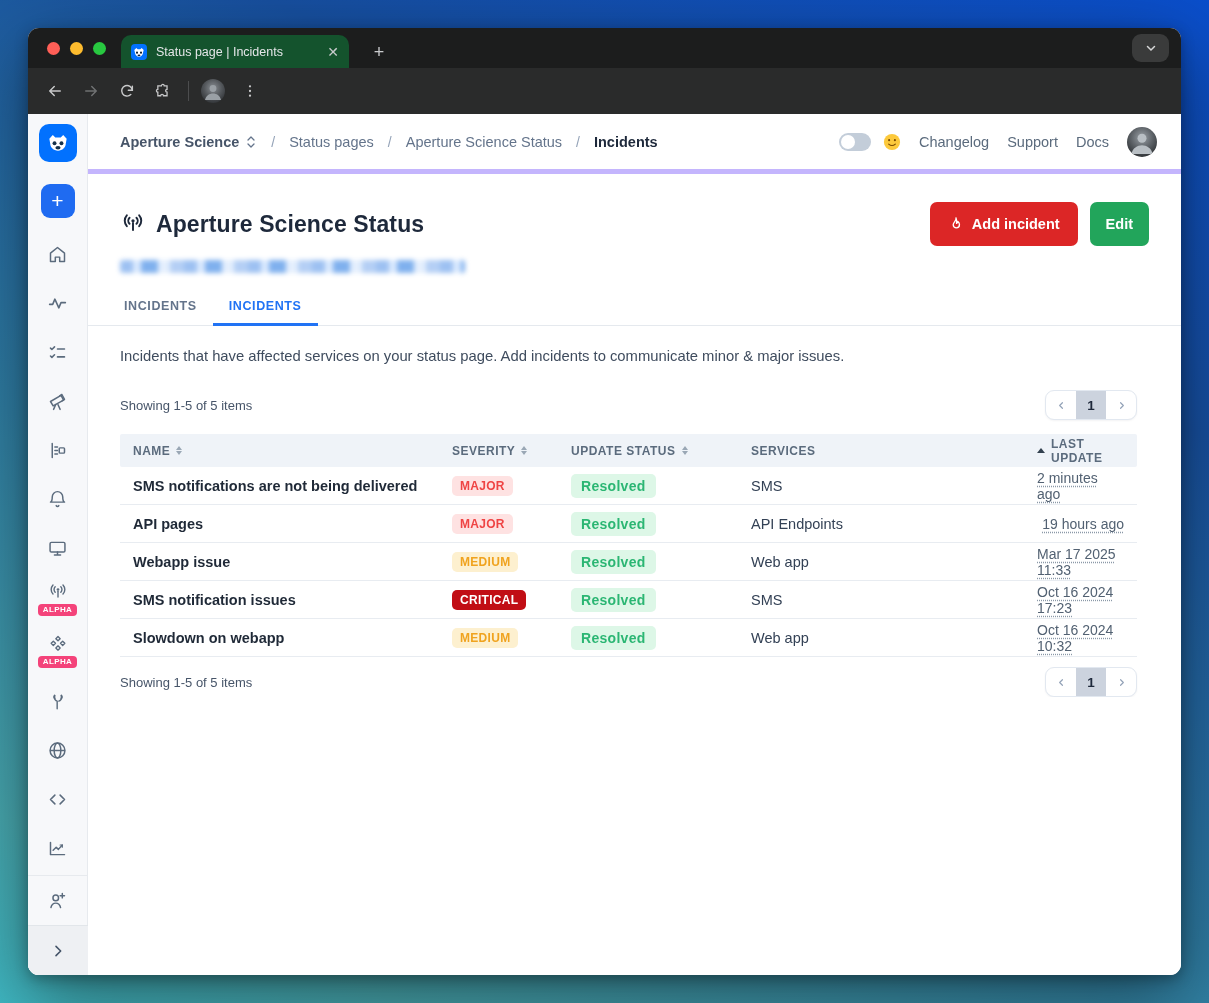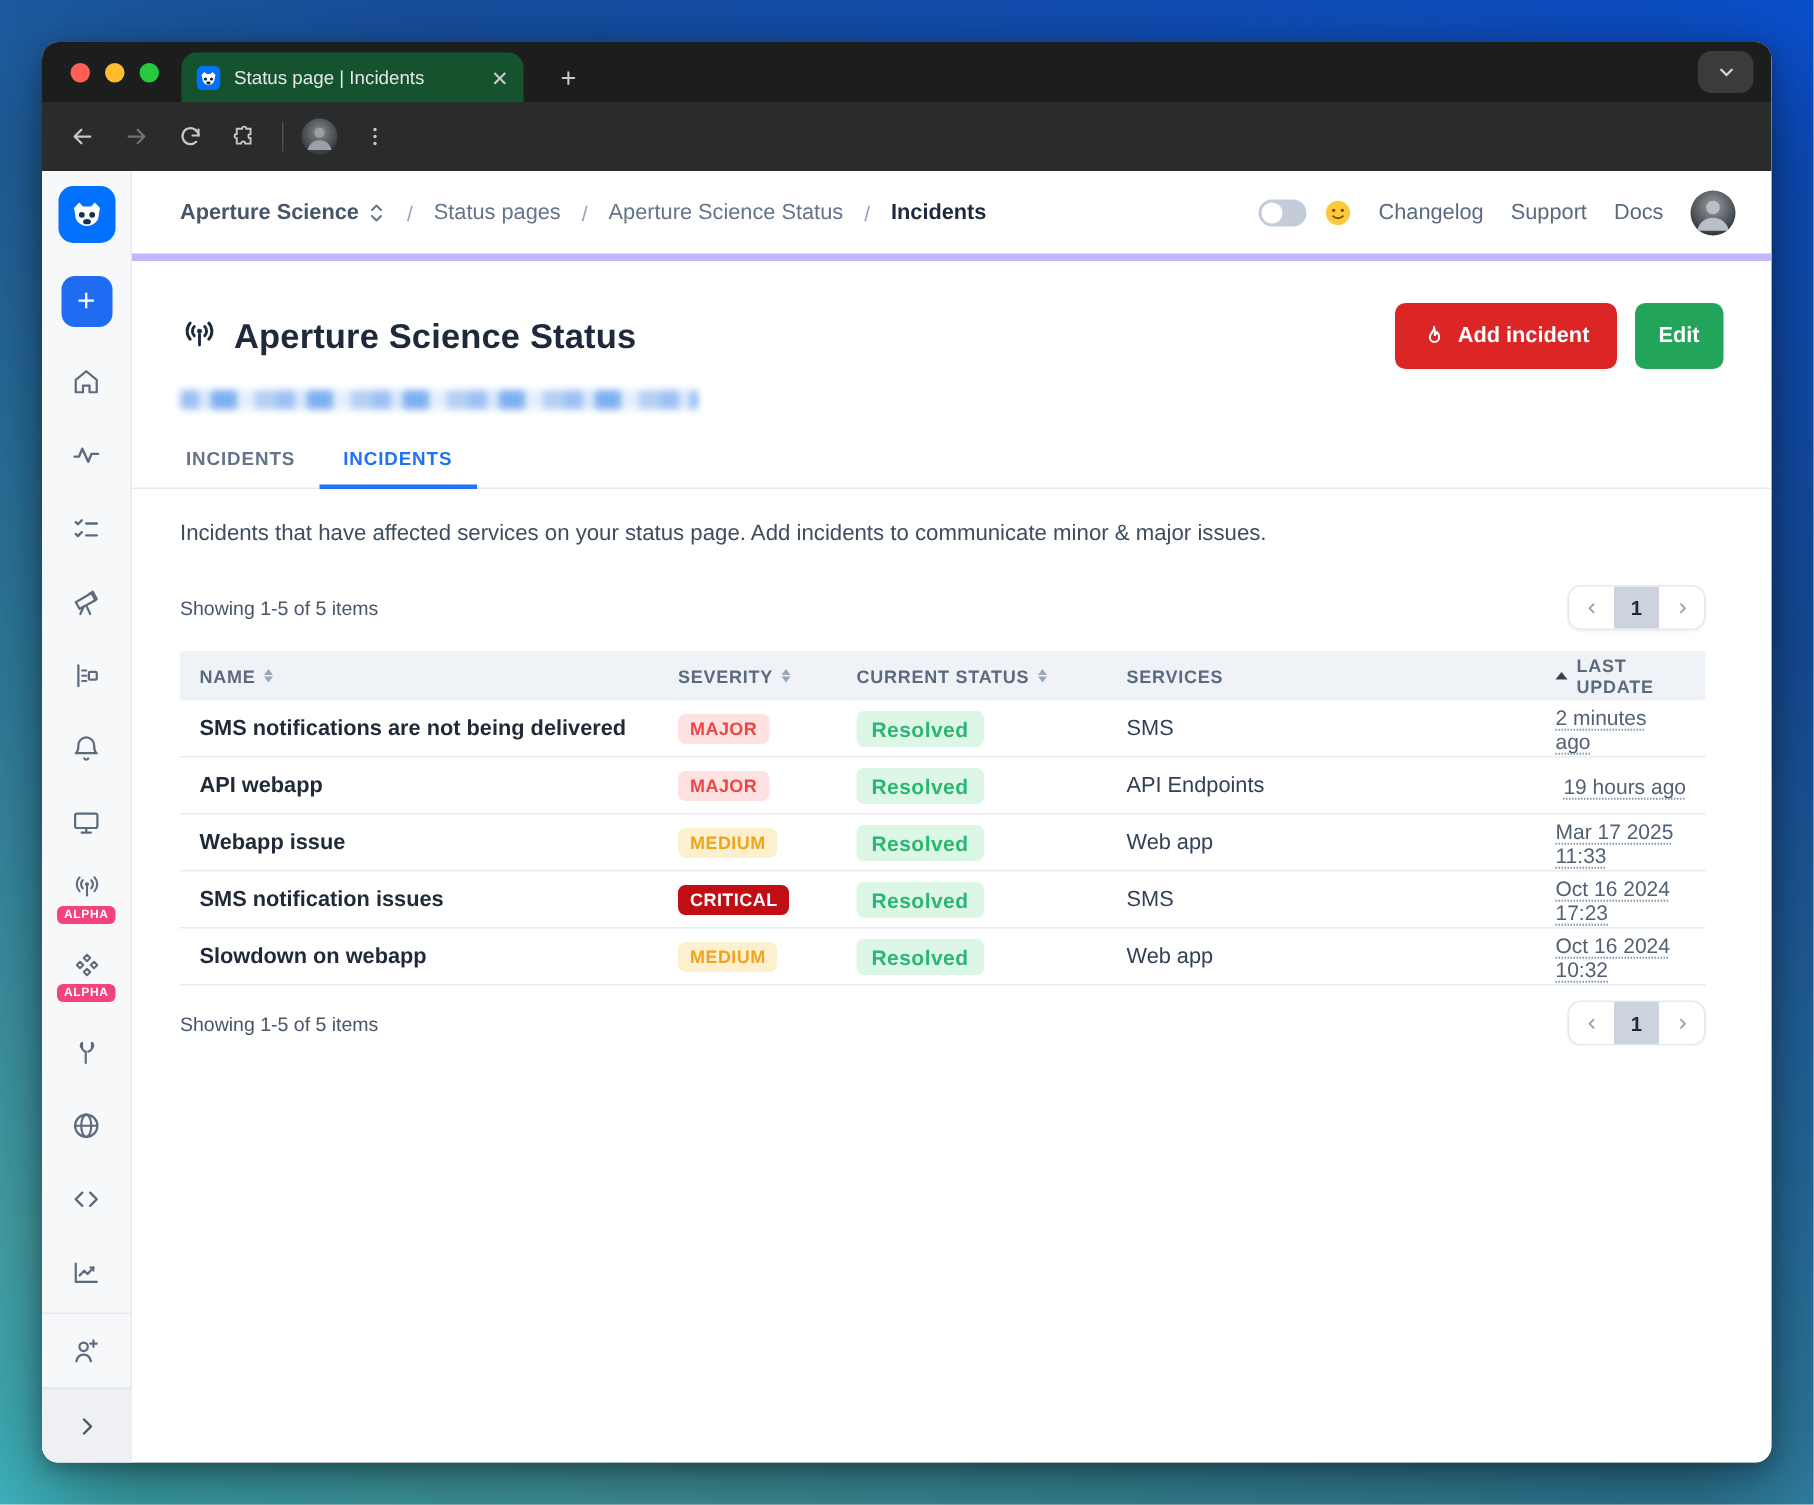--- a/index.html
+++ b/index.html
@@ -437,21 +437,21 @@
                 </span>
             </div>
             <div class="th col-sev">
               <span>SEVERITY</span>
               <span class="sort">
                   <i class="up"></i>
                   <i class="dn"></i>
                 </span>
             </div>
             <div class="th col-status">
-              <span>CURRENT STATUS</span>
+              <span>UPDATE STATUS</span>
               <span class="sort">
                   <i class="up"></i>
                   <i class="dn"></i>
                 </span>
             </div>
             <div class="th col-svc">
               <span>SERVICES</span>
             </div>
             <div class="th col-upd">
               <span class="sort-active"></span>
@@ -466,21 +466,21 @@
               </div>
             <div class="td col-status">
                 <span class="badge resolved">Resolved</span>
               </div>
             <div class="td svc col-svc">SMS</div>
             <div class="td col-upd" style="justify-content:flex-end;flex:1">
                 <span class="upd-link">2 minutes ago</span>
               </div>
           </div>
           <div class="trow">
-            <div class="td name col-name">API webapp</div>
+            <div class="td name col-name">API pages</div>
             <div class="td col-sev">
                 <span class="badge sev-major">MAJOR</span>
               </div>
             <div class="td col-status">
                 <span class="badge resolved">Resolved</span>
               </div>
             <div class="td svc col-svc">API Endpoints</div>
             <div class="td col-upd" style="justify-content:flex-end;flex:1">
                 <span class="upd-link">19 hours ago</span>
               </div>

